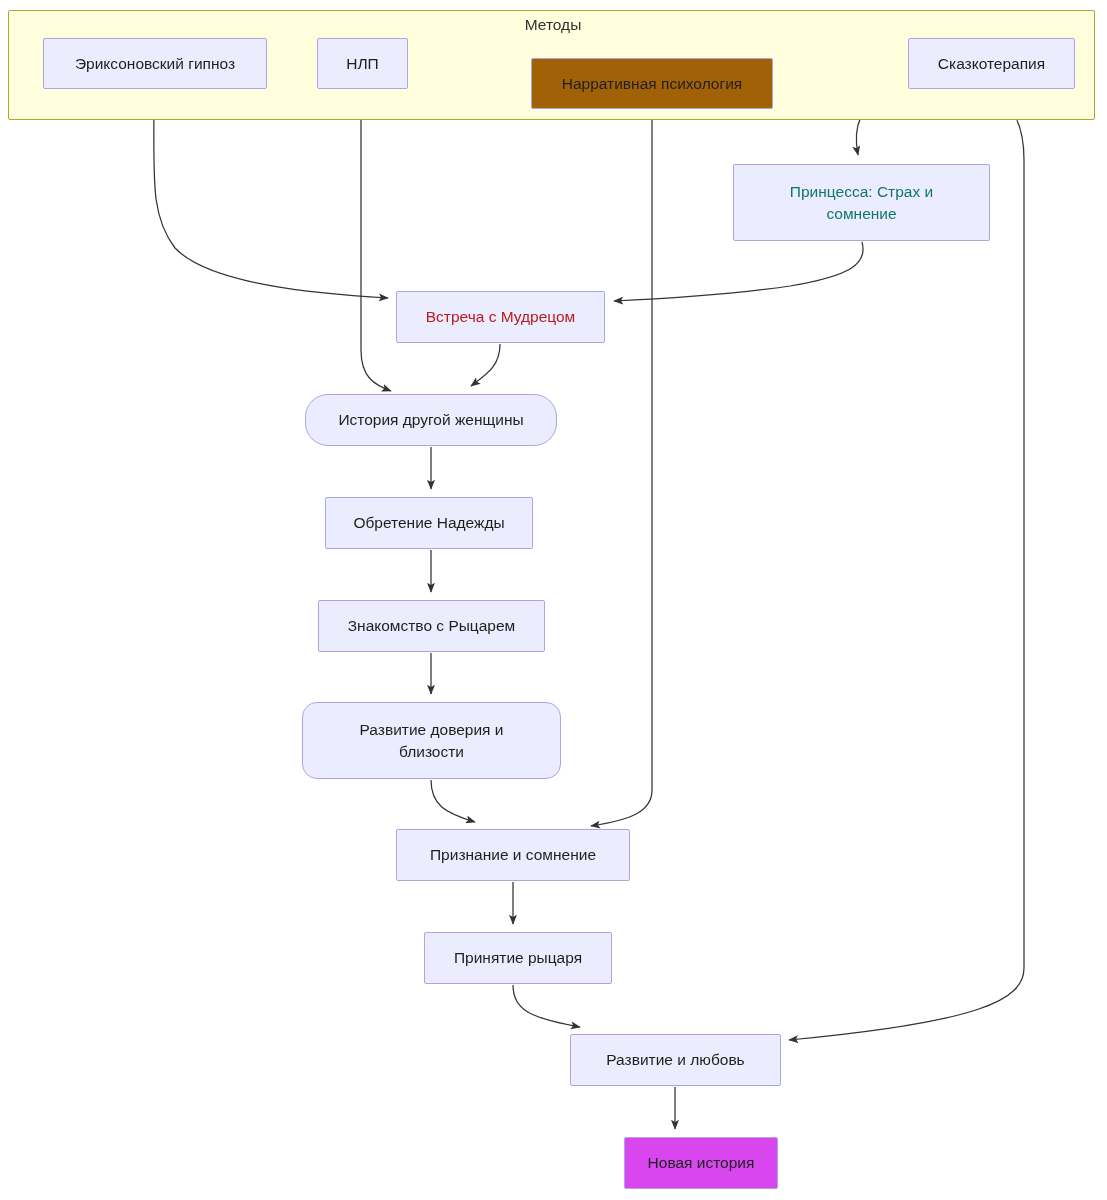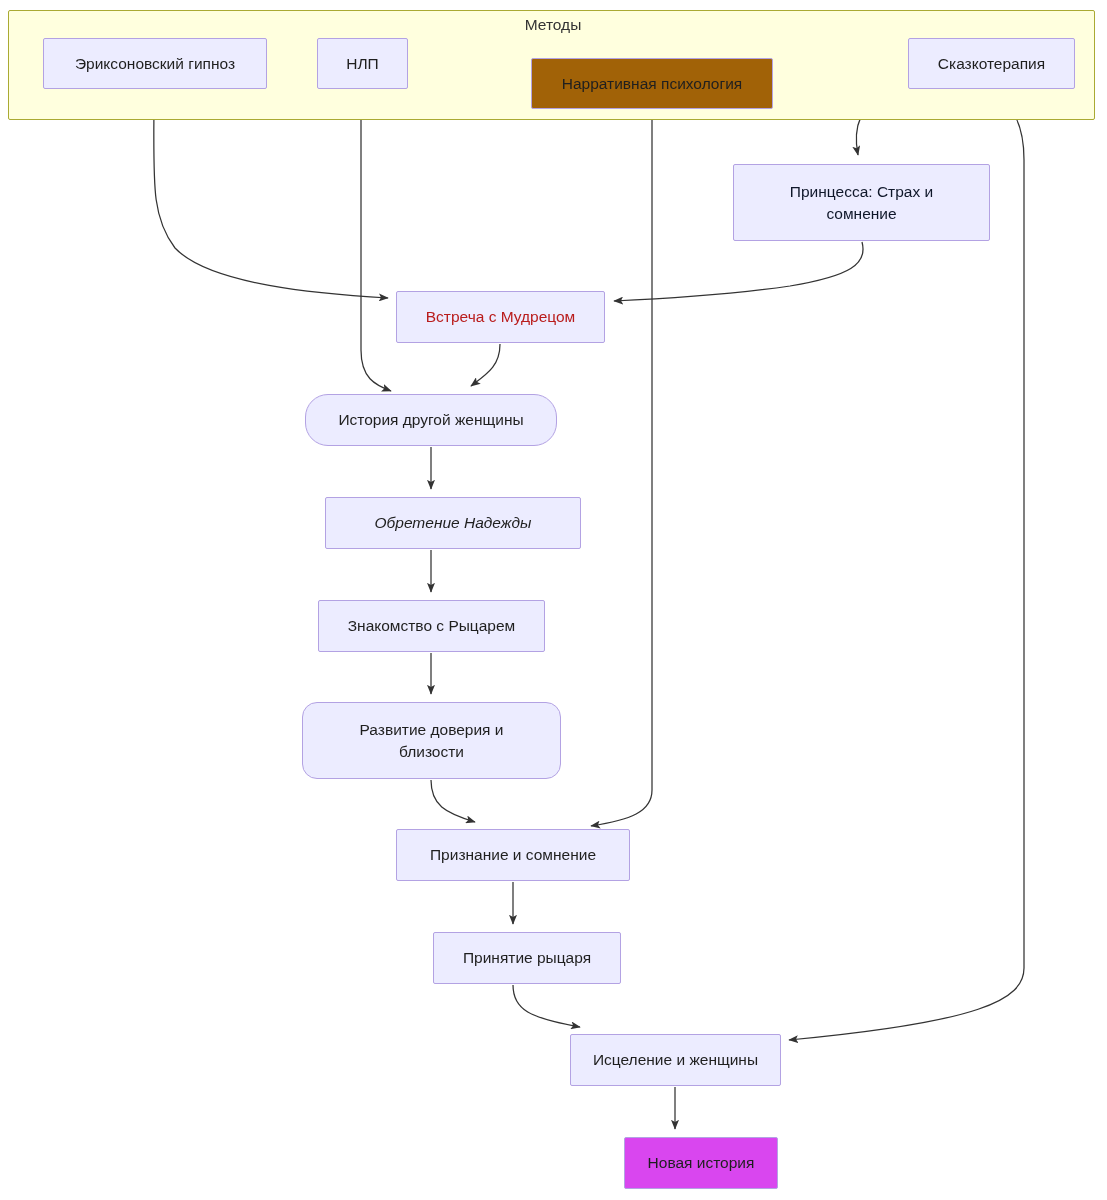--- a/index.html
+++ b/index.html
@@ -98,47 +98,47 @@
       </div>
       <div class="node" style="left: 317px; top: 38px; width: 91px; height: 51px; background: rgb(236, 236, 255); border-color: rgb(179, 162, 227); color: rgb(31, 31, 31);">
         <span>НЛП</span>
       </div>
       <div class="node" style="left: 531px; top: 38px; width: 242px; height: 51px; background: #a16207; border-color: rgb(179, 162, 227); color: rgb(31, 31, 31); margin-top: 20px;">
         <span>Нарративная психология</span>
       </div>
       <div class="node" style="left: 860px; top: 38px; width: 167px; height: 51px; background: rgb(236, 236, 255); border-color: rgb(179, 162, 227); color: rgb(31, 31, 31); margin-left: 48px;">
         <span>Сказкотерапия</span>
       </div>
-      <div class="node" style="left: 733px; top: 164px; width: 257px; height: 77px; background: rgb(236, 236, 255); border-color: rgb(179, 162, 227); color: #0f172a;">
+      <div class="node" style="left: 733px; top: 164px; width: 257px; height: 77px; background: rgb(236, 236, 255); border-color: rgb(179, 162, 227); color: #0f766e;">
         <span>Принцесса: Страх и
 сомнение</span>
       </div>
       <div class="node" style="left: 396px; top: 291px; width: 209px; height: 52px; background: rgb(236, 236, 255); border-color: rgb(179, 162, 227); color: #b91c1c;">
         <span>Встреча с Мудрецом</span>
       </div>
       <div class="node" style="left: 305px; top: 394px; width: 252px; height: 52px; background: rgb(236, 236, 255); border-color: rgb(179, 162, 227); color: rgb(31, 31, 31); border-radius: 23px;">
         <span>История другой женщины</span>
       </div>
-      <div class="node" style="left: 325px; top: 497px; width: 256px; height: 52px; background: rgb(236, 236, 255); border-color: rgb(179, 162, 227); color: rgb(31, 31, 31); font-style: italic;">
+      <div class="node" style="left: 325px; top: 497px; width: 208px; height: 52px; background: rgb(236, 236, 255); border-color: rgb(179, 162, 227); color: rgb(31, 31, 31);">
         <span>Обретение Надежды</span>
       </div>
       <div class="node" style="left: 318px; top: 600px; width: 227px; height: 52px; background: rgb(236, 236, 255); border-color: rgb(179, 162, 227); color: rgb(31, 31, 31);">
         <span>Знакомство с Рыцарем</span>
       </div>
       <div class="node" style="left: 302px; top: 702px; width: 259px; height: 77px; background: rgb(236, 236, 255); border-color: rgb(179, 162, 227); color: rgb(31, 31, 31); border-radius: 15px;">
         <span>Развитие доверия и
 близости</span>
       </div>
       <div class="node" style="left: 396px; top: 829px; width: 234px; height: 52px; background: rgb(236, 236, 255); border-color: rgb(179, 162, 227); color: rgb(31, 31, 31);">
         <span>Признание и сомнение</span>
       </div>
-      <div class="node" style="left: 433px; top: 932px; width: 188px; height: 52px; background: rgb(236, 236, 255); border-color: rgb(179, 162, 227); color: rgb(31, 31, 31);">
+      <div class="node" style="left: 424px; top: 932px; width: 188px; height: 52px; background: rgb(236, 236, 255); border-color: rgb(179, 162, 227); color: rgb(31, 31, 31);">
         <span>Принятие рыцаря</span>
       </div>
       <div class="node" style="left: 570px; top: 1034px; width: 211px; height: 52px; background: rgb(236, 236, 255); border-color: rgb(179, 162, 227); color: rgb(31, 31, 31);">
-        <span>Исцеление и женщины</span>
+        <span>Развитие и любовь</span>
       </div>
       <div class="node" style="left: 624px; top: 1137px; width: 154px; height: 52px; background: #d946ef; border-color: rgb(179, 162, 227); color: rgb(31, 31, 31);">
         <span>Новая история</span>
       </div>
     </div>
 
 </div>
 
 </body></html>

